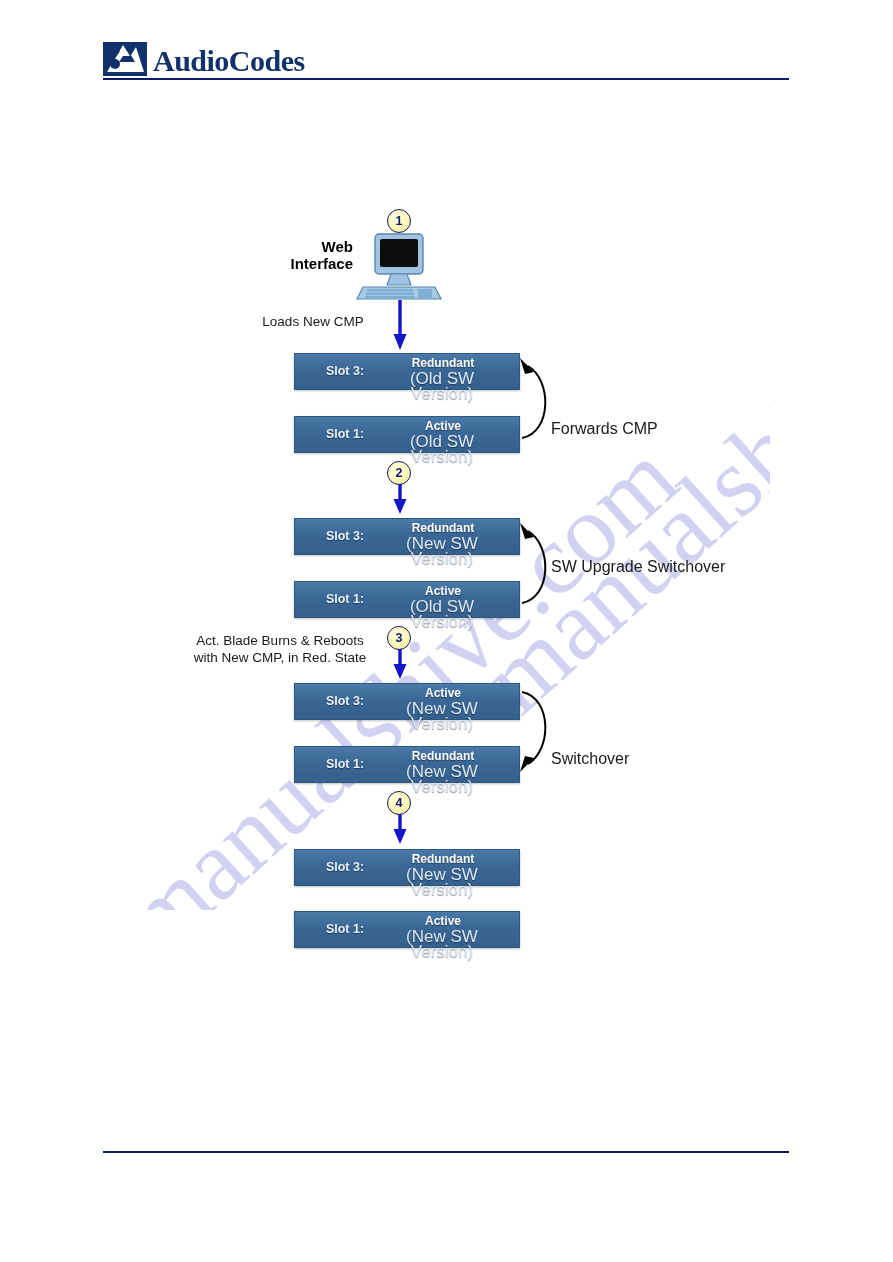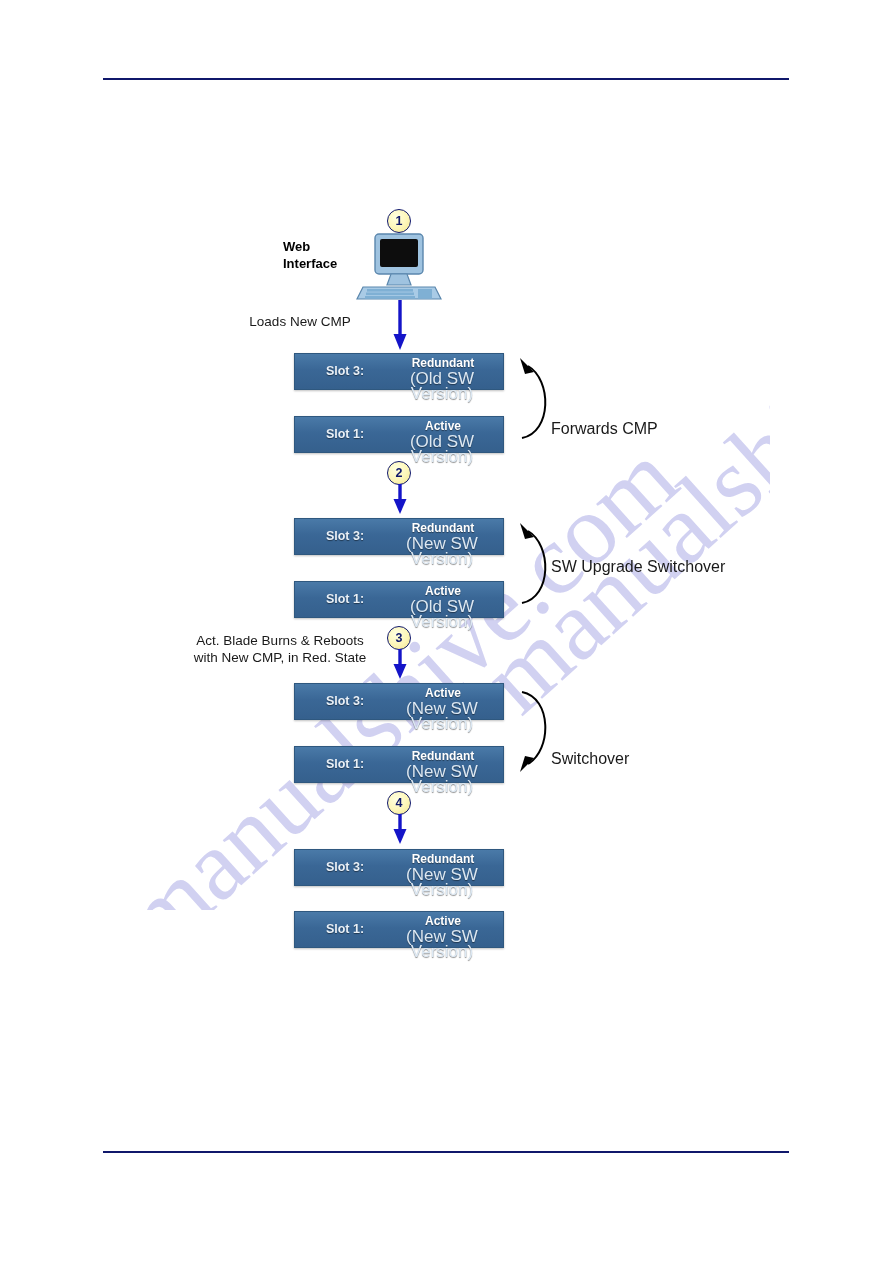--- a/index.html
+++ b/index.html
@@ -20,21 +20,21 @@
   
   .watermark{position:absolute;left:130px;top:350px;width:640px;height:560px;
     pointer-events:none;overflow:hidden;}
   .wm-text{position:absolute;font-family:"Liberation Serif","DejaVu Serif",serif;
     font-size:100px;color:#c9c9ef;white-space:nowrap;opacity:.85;
     transform:rotate(-42deg);transform-origin:left top;}
 
   
   .diagram{position:absolute;left:0;top:0;width:893px;height:1262px;}
 
-  .blade{position:absolute;width:210px;height:37px;
+  .blade{position:absolute;width:226px;height:37px;
     background:linear-gradient(180deg,#4a7aa8 0%,#3a6796 45%,#35608d 100%);
     border:1px solid #2f587f;box-sizing:border-box;
     box-shadow:0 1px 2px rgba(0,0,0,.25);padding-left:37px;}
   .blade .slot{position:absolute;left:10px;top:10px;width:80px;text-align:center;
     font-size:12.5px;font-weight:bold;color:#e9f0f7;
     text-shadow:0 1px 1px rgba(0,0,0,.45);}
   .blade .state{position:absolute;left:92px;top:2px;width:112px;text-align:center;
     font-size:12px;font-weight:bold;color:#ffffff;
     text-shadow:0 1px 1px rgba(0,0,0,.45);line-height:14px;}
   .blade .ver{position:absolute;left:86px;top:17px;width:122px;text-align:center;
@@ -46,33 +46,44 @@
     color:#10186b;font-size:12.5px;font-weight:bold;
     display:flex;align-items:center;justify-content:center;line-height:1;}
 
   .note{position:absolute;font-size:13.5px;color:#1a1a1a;line-height:17px;text-align:center;}
   .side-label{position:absolute;font-size:16px;color:#1a1a1a;white-space:nowrap;margin-top:26px;}
 
   .arrow-svg{position:absolute;overflow:visible;}
 
   
   .pc{position:absolute;left:355px;top:232px;width:88px;height:72px;}
-  .pc-label{position:absolute;left:283px;top:238px;width:70px;text-align:left;
-    font-size:13px;font-weight:bold;line-height:17px;color:#000;}
+  .pc-label{position:absolute;left:283px;top:238px;width:70px;text-align:right;
+    font-size:15px;font-weight:bold;line-height:17px;color:#000;}
 </style>
 </head>
 <body>
 
 <div class="page">
 
   <div class="watermark">
     <div class="wm-text" style="left:-30px;top:540px;">manualshive.com</div>
     <div class="wm-text" style="left:330px;top:300px;">manualshive.com</div>
   </div>
 
+  <div class="hdr-logo">
+    <div class="logo-mark">
+      <svg width="44" height="34" viewBox="0 0 44 34" xmlns="http://www.w3.org/2000/svg">
+        <rect x="0" y="0" width="44" height="34" fill="#10316b"></rect>
+        <path d="M4 30 L20 3 L27 14 L20 14 L16 20 L32 20 L28 13 L33 5 L41 30 Z" fill="#ffffff"></path>
+        <path d="M6 9 L17 9 L11 18 Z" fill="#10316b"></path>
+        <circle cx="12" cy="22" r="5" fill="#10316b"></circle>
+      </svg>
+    </div>
+    <div class="logo-word">AudioCodes</div>
+  </div>
   <div class="hdr-rule"></div>
   <div class="ftr-rule"></div>
 
   <div class="diagram">
 
     <div class="badge" style="left:387px;top:209px;">1</div>
 
     <div class="pc-label">Web<br>Interface</div>
 
     <div class="pc">
@@ -90,21 +101,21 @@
           <rect x="10" y="64" width="50" height="2.6"></rect>
           <rect x="63" y="57" width="14" height="9.6"></rect>
         </g>
       </svg>
     </div>
 
     <svg class="arrow-svg" style="left:392px;top:300px;width:16px;height:52px;">
       <line x1="8" y1="0" x2="8" y2="36" stroke="#1414c8" stroke-width="3.4"></line>
       <polygon points="8,50 1.5,34 14.5,34" fill="#1414c8"></polygon>
     </svg>
-    <div class="note" style="left:230px;top:313px;width:140px;">Loads New CMP</div>
+    <div class="note" style="left:243px;top:313px;width:140px;">Loads New CMP</div>
 
     <div class="blade" style="left:294px;top:353px;">
       <span class="slot">Slot 3:</span>
       <span class="state">Redundant</span>
       <span class="ver">(Old SW Version)</span>
     </div>
     <div class="blade" style="left:294px;top:416px;">
       <span class="slot">Slot 1:</span>
       <span class="state">Active</span>
       <span class="ver">(Old SW Version)</span>

